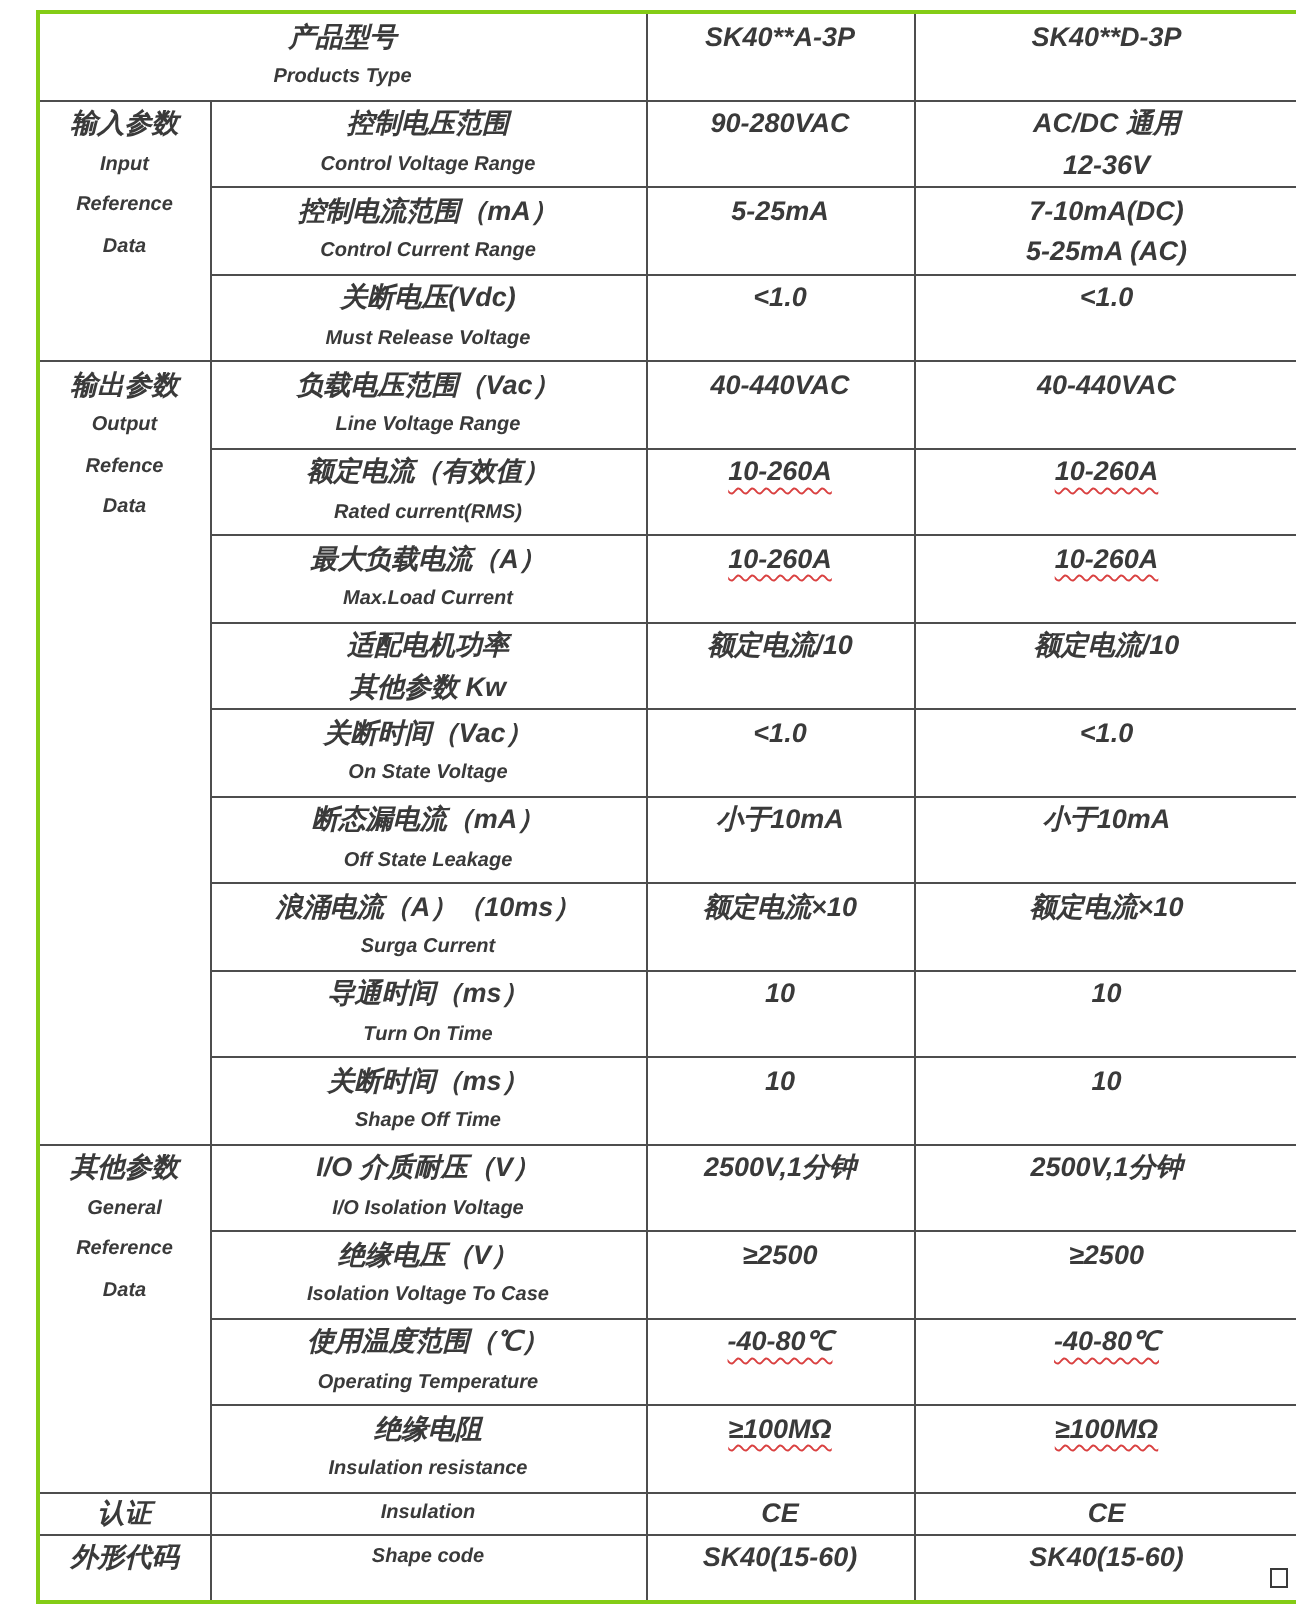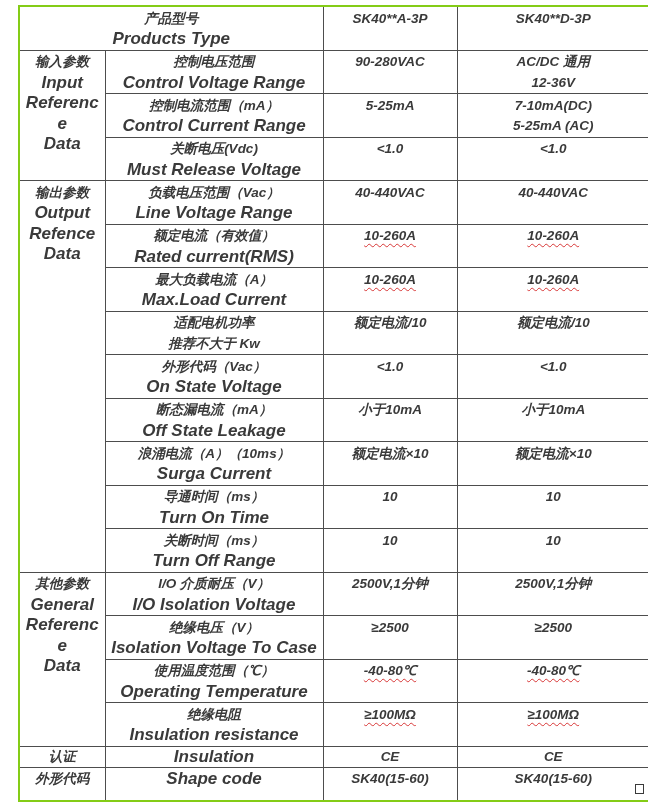--- a/index.html
+++ b/index.html
@@ -18,21 +18,21 @@
     vertical-align:top;text-align:center;
     padding:1.5px 2px 0 2px;
     font-size:13.5px;line-height:20.5px;
     overflow:hidden;word-wrap:break-word;
   }
   tr.hdr{height:42px;}
   tr.param{height:42.5px;padding-left:32px;}
   tr.cert{height:21px;margin-left:42px;}
   tr.cert td{vertical-align:middle;padding-top:0;line-height:18px;}
   tr.shape{height:34px;}
-  .en{font-size:17px;}
+  .en{font-size:10px;}
   .zh{font-size:13.5px;}
   .sq{
     text-decoration:underline wavy rgba(204,0,0,0.75);
     text-decoration-thickness:1px;
     text-underline-offset:3px;
   }
   .endmark{
     position:absolute;left:635px;top:784px;width:7px;height:8px;
     border:1.5px solid #3a3a3a;background:#ffffff;
   }
@@ -145,32 +145,32 @@
     <td>
           <div class="sq">10-260A</div>
         </td>
     <td>
           <div class="sq">10-260A</div>
         </td>
   </tr>
   <tr class="param">
     <td>
       <div class="zh">适配电机功率</div>
-      <div class="zh">推荐不大于 Kw</div>
+      <div class="zh">其他参数 Kw</div>
     </td>
     <td>
           <div>额定电流/10</div>
         </td>
     <td>
           <div>额定电流/10</div>
         </td>
   </tr>
   <tr class="param">
     <td>
-      <div class="zh">外形代码（Vac）</div>
+      <div class="zh">关断时间（Vac）</div>
       <div class="en">On State Voltage</div>
     </td>
     <td>
           <div>&lt;1.0</div>
         </td>
     <td>
           <div>&lt;1.0</div>
         </td>
   </tr>
   <tr class="param">
@@ -205,21 +205,21 @@
     <td>
           <div>10</div>
         </td>
     <td>
           <div>10</div>
         </td>
   </tr>
   <tr class="param">
     <td>
       <div class="zh">关断时间（ms）</div>
-      <div class="en">Turn Off Range</div>
+      <div class="en">Shape Off Time</div>
     </td>
     <td>
           <div>10</div>
         </td>
     <td>
           <div>10</div>
         </td>
   </tr>
 
   <tr class="param">

